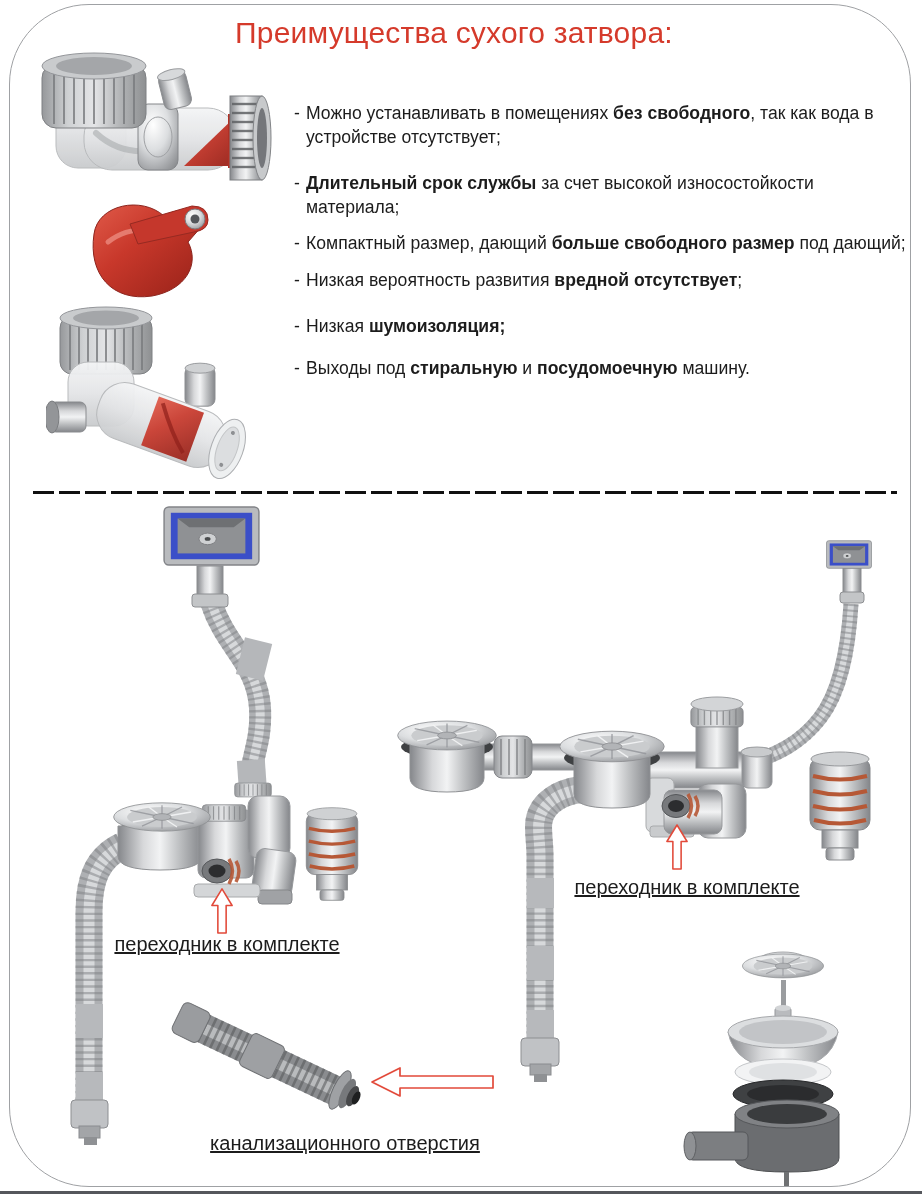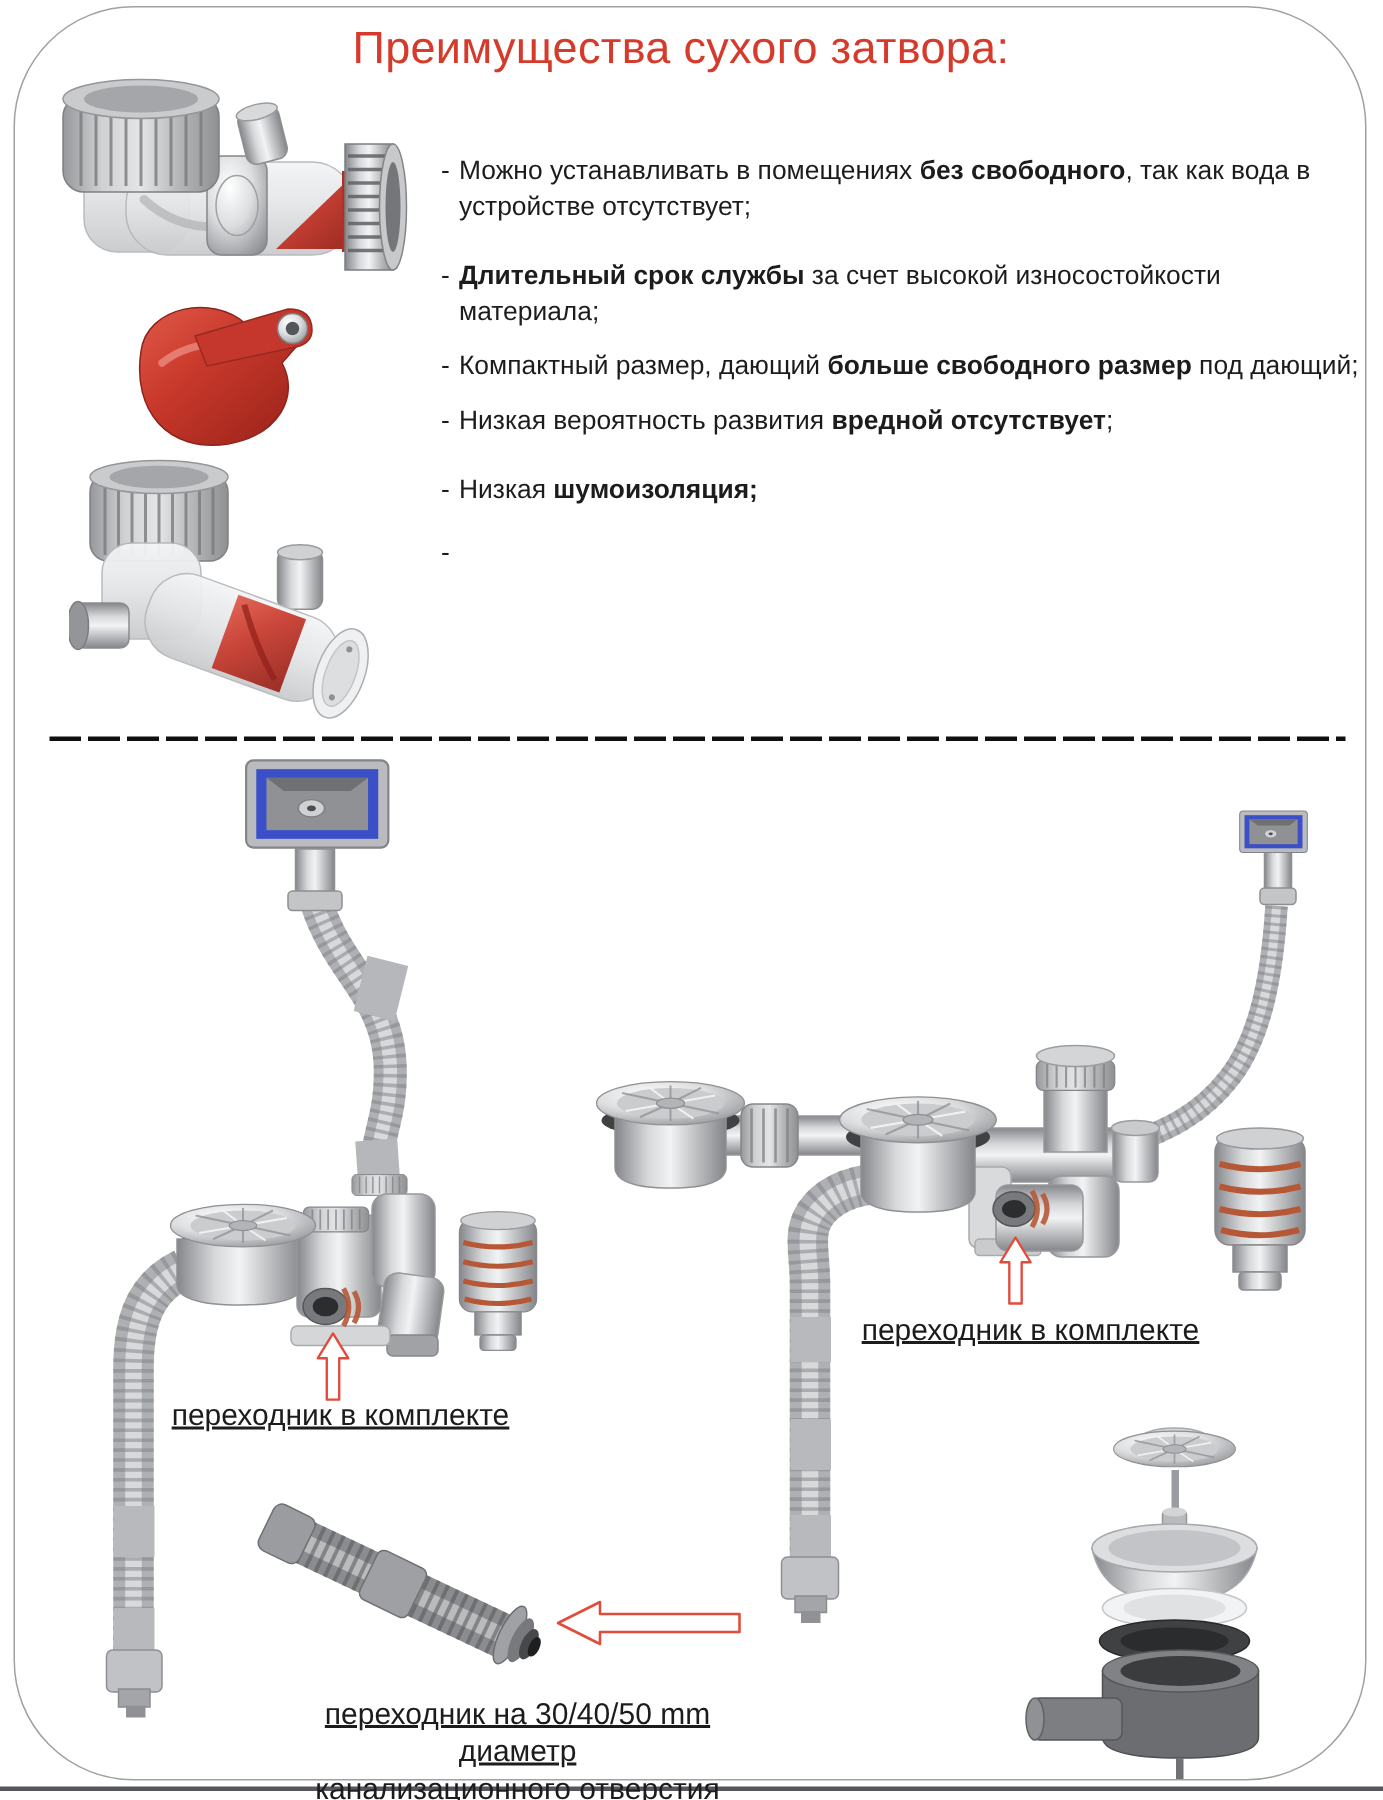--- a/index.html
+++ b/index.html
@@ -251,20 +251,21 @@
   <div class="brow m22">
       <span class="dash">-</span>
       <span><span>Низкая вероятность развития </span><b>вредной отсутствует</b><span>;</span></span>
     </div>
   <div class="brow m18">
       <span class="dash">-</span>
       <span><span>Низкая </span><b>шумоизоляция;</b></span>
     </div>
   <div class="brow">
       <span class="dash">-</span>
+      <span><span>Выходы под </span><b>стиральную</b><span> и </span><b>посудомоечную</b><span> машину.</span></span>
     </div>
 </div>
 
 <div class="divider"></div>
 
 <svg id="diagram" class="figure" width="922" height="705" viewBox="0 495 922 705">
 
   <g>
 
     <use href="#hoseL2" stroke="#aeb0b3" stroke-width="27"></use>
@@ -401,15 +402,14 @@
       <ellipse cx="787" cy="1114" rx="52" ry="14" fill="#808285" stroke="#55575a"></ellipse>
       <ellipse cx="787" cy="1114" rx="40" ry="10" fill="#3a3c3e"></ellipse>
       <rect x="784" y="1172" width="5" height="14" fill="#6f7173"></rect>
     </g>
   </g>
 </svg>
 
 <div class="lbl" id="lbl-left">переходник в комплекте</div>
 <div class="lbl" id="lbl-right">переходник в комплекте</div>
 <div class="lbl" id="lbl-bottom">
-  <div>переходник на 30/40/50 mm диаметр</div>
   <div>канализационного отверстия</div>
 </div>
 
 </body></html>

